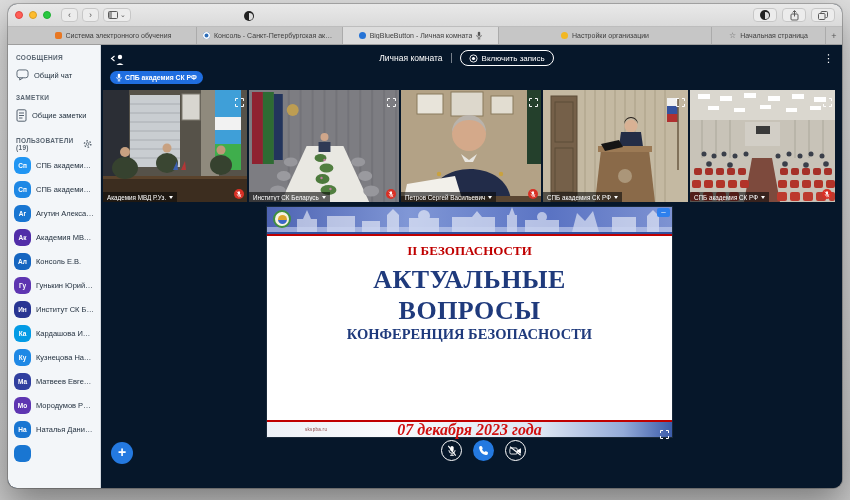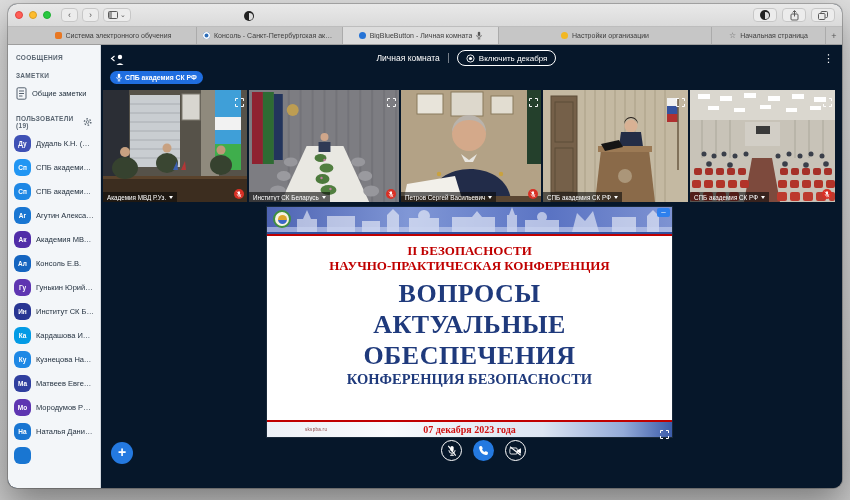--- a/index.html
+++ b/index.html
@@ -65,21 +65,21 @@
   .slide{position:absolute;left:166px;top:162px;width:405px;height:230px;background:#fff;display:flex;flex-direction:column;box-shadow:0 0 0 1px rgba(255,255,255,.08);}
   .banner{height:25px;background:linear-gradient(90deg,#4d63b2,#8097d6 35%,#5a73c3 70%,#7e93d2);position:relative;overflow:hidden;}
   .emblem{position:absolute;left:6px;top:3px;width:18px;height:18px;border-radius:50%;background:#f6f2e2;border:2px solid #3f8f3f;display:flex;align-items:center;justify-content:center;}
   .emblem i{width:9px;height:9px;border-radius:50%;background:linear-gradient(#dca62c 55%,#3a66c8 55%);}
   .rule-b{height:1.5px;background:#33519e;}
   .rule-r{height:2.5px;background:#c00000;}
   .kicker{font-family:"Liberation Serif",serif;font-weight:bold;color:#c00000;text-align:center;font-size:13px;line-height:14.5px;}
   .big{font-family:"Liberation Serif",serif;font-weight:bold;color:#1f3a7c;text-align:center;font-size:26px;line-height:31px;letter-spacing:.5px;}
   .sub{font-family:"Liberation Serif",serif;font-weight:bold;color:#1f3a7c;text-align:center;font-size:14.5px;line-height:17px;}
   .band{position:absolute;left:0;bottom:0;right:0;height:17px;border-top:2px solid #c00000;background:linear-gradient(90deg,#eef1f7,#f8fafc 30%,#dce5f2 68%,#93abd8 88%,#3c5caa);display:flex;align-items:center;justify-content:center;}
-  .band-date{font-family:"Liberation Serif",serif;font-weight:bold;color:#d01010;font-size:10px;}
+  .band-date{font-family:"Liberation Serif",serif;font-weight:bold;color:#d01010;font-size:16px;font-style:italic;}
   .band-url{position:absolute;left:38px;font-size:4.5px;color:#8a4040;letter-spacing:.3px;}
   .slide-fs{position:absolute;right:3px;bottom:3px;width:9px;height:9px;}
   .minbtn{position:absolute;right:2px;top:1px;width:13px;height:9px;background:#2f80ed;border-radius:2px;color:#fff;font-size:8px;line-height:8px;text-align:center;}
   
   .actions{position:absolute;left:0;right:0;bottom:26px;height:22px;}
   .abtn{position:absolute;width:21px;height:21px;border-radius:50%;display:flex;align-items:center;justify-content:center;}
   .abtn.ghost{border:1.5px solid #fff;background:transparent;}
   .abtn.solid{background:#2479e0;}
   .plusbtn{position:absolute;left:10px;bottom:24px;width:22px;height:22px;border-radius:50%;background:#2479e0;color:#fff;font-size:14px;line-height:20px;text-align:center;font-weight:bold;}
 </style>
@@ -153,40 +153,43 @@
         <span style="color:#666;font-size:8px;">☆</span>
         <span class="t">Начальная страница</span>
       </div>
       <div class="newtab">+</div>
     </div>
 
     <div class="page">
 
       <div class="sidebar">
         <div class="sec-h">СООБЩЕНИЯ</div>
+        <div class="sd-item">
+          <svg width="13" height="12" viewBox="0 0 14 13">
+              <rect x="1" y="1" width="12" height="8.5" rx="2.5" fill="none" stroke="#54616e"></rect>
+              <path d="M4 9.5 L4 12 L7.5 9.5" fill="none" stroke="#54616e"></path>
+            </svg>
+          <span>Общий чат</span>
+        </div>
         <div class="sec-h" style="margin-top:5px;">ЗАМЕТКИ</div>
         <div class="sd-item">
           <svg width="11" height="13" viewBox="0 0 11 13">
               <rect x="1" y="0.8" width="9" height="11.4" rx="1.2" fill="none" stroke="#54616e"></rect>
               <path d="M3 4 h5 M3 6.5 h5 M3 9 h3.5" stroke="#54616e"></path>
             </svg>
           <span>Общие заметки</span>
         </div>
         <div class="users-h" style="margin-top:6px;">
           <span class="hl"><span>ПОЛЬЗОВАТЕЛИ</span> <span>(19)</span></span>
           <svg width="10" height="10" viewBox="0 0 12 12">
               <circle cx="6" cy="6" r="4.2" fill="none" stroke="#5a6672" stroke-width="1.8" stroke-dasharray="2 2.4"></circle>
               <circle cx="6" cy="6" r="1.8" fill="none" stroke="#5a6672" stroke-width="1.1"></circle>
             </svg>
         </div>
         <div>
-          <div class="prow">
-              <span class="avatar" style="background-color: rgb(63, 81, 181);">Ду</span>
-              <span class="pname">Дудаль К.Н. (Вы)</span>
-            </div>
           <div class="prow">
               <span class="avatar" style="background-color: rgb(33, 150, 243);">Сп</span>
               <span class="pname">СПБ академия С...</span>
             </div>
           <div class="prow">
               <span class="avatar" style="background-color: rgb(30, 136, 229);">Сп</span>
               <span class="pname">СПБ академия С...</span>
             </div>
           <div class="prow">
               <span class="avatar" style="background-color: rgb(25, 118, 210);">Аг</span>
@@ -245,21 +248,21 @@
               </svg>
           </span>
           <div class="mcenter">
             <span class="room-title">Личная комната</span>
             <span class="vdiv"></span>
             <span class="recbtn">
               <svg width="9" height="9" viewBox="0 0 10 10">
                   <circle cx="5" cy="5" r="4" fill="none" stroke="#fff"></circle>
                   <circle cx="5" cy="5" r="1.8" fill="#fff"></circle>
                 </svg>
-              <span>Включить декабря</span>
+              <span>Включить запись</span>
             </span>
           </div>
           <span class="kebab">⋮</span>
         </div>
 
         <div class="talkpill">
           <svg width="6" height="9" viewBox="0 0 7 10">
               <rect x="2.1" y="0.5" width="2.8" height="5" rx="1.4" fill="#fff"></rect>
               <path d="M0.8 4.4 a2.7 2.7 0 0 0 5.4 0 M3.5 7.2 V9 M2 9 h3" stroke="#fff" stroke-width="0.9" fill="none"></path>
             </svg>
@@ -532,25 +535,23 @@
                 </g>
             </svg>
             <span class="emblem">
                 <i></i>
               </span>
           </div>
           <div class="rule-b"></div>
           <div class="rule-r"></div>
           <div style="height:8px;"></div>
           <div class="kicker">II БЕЗОПАСНОСТИ</div>
-          <div class="kicker">НАУЧНО-ПРАКТИЧЕСКАЯ КОНФЕРЕНЦИЯ</div>
           <div style="height:5px;"></div>
+          <div class="big">АКТУАЛЬНЫЕ</div>
           <div class="big">ВОПРОСЫ</div>
-          <div class="big">АКТУАЛЬНЫЕ</div>
-          <div class="big">ОБЕСПЕЧЕНИЯ</div>
           <div class="sub">КОНФЕРЕНЦИЯ БЕЗОПАСНОСТИ</div>
           <div class="band">
             <span class="band-url">skspba.ru</span>
             <span class="band-date">07 декабря 2023 года</span>
           </div>
           <span class="slide-fs"><svg width="9" height="9" viewBox="0 0 9 9">
                 <path d="M0.5 3 V0.5 H3 M6 0.5 H8.5 V3 M8.5 6 V8.5 H6 M3 8.5 H0.5 V6" fill="none" stroke="#fff" stroke-width="1"></path>
               </svg></span>
           <span class="minbtn">–</span>
         </div>

